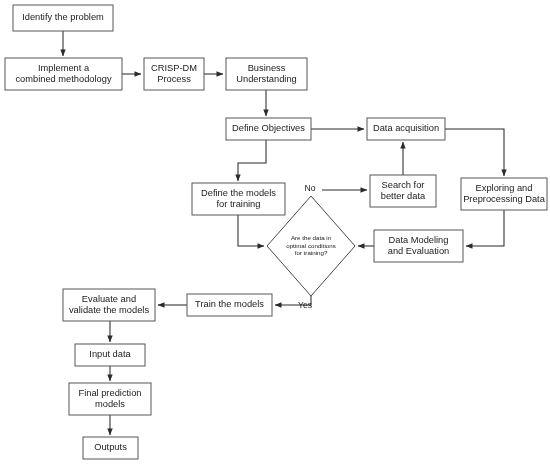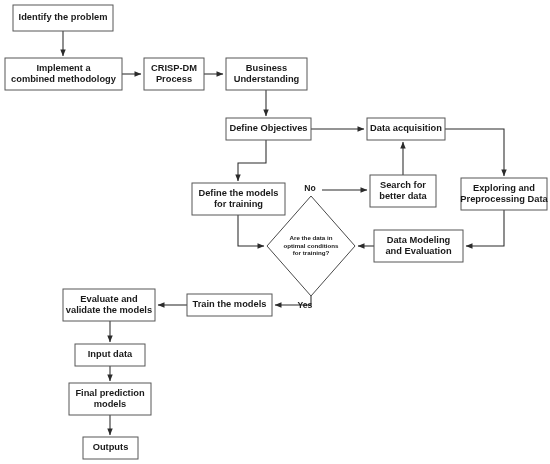--- a/index.html
+++ b/index.html
@@ -11,21 +11,20 @@
     width: 550px;
     height: 464px;
     font-family: "Liberation Sans", sans-serif;
     overflow: hidden;
   }
   #flowchart-root {
     position: relative;
     width: 550px;
     height: 464px;
     background: #ffffff;
-    font-weight: bold;
   }
   svg#flow-svg {
     display: block;
     width: 550px;
     height: 464px;
   }
   .node-rect {
     fill: #ffffff;
     stroke: #575757;
     stroke-width: 1;

